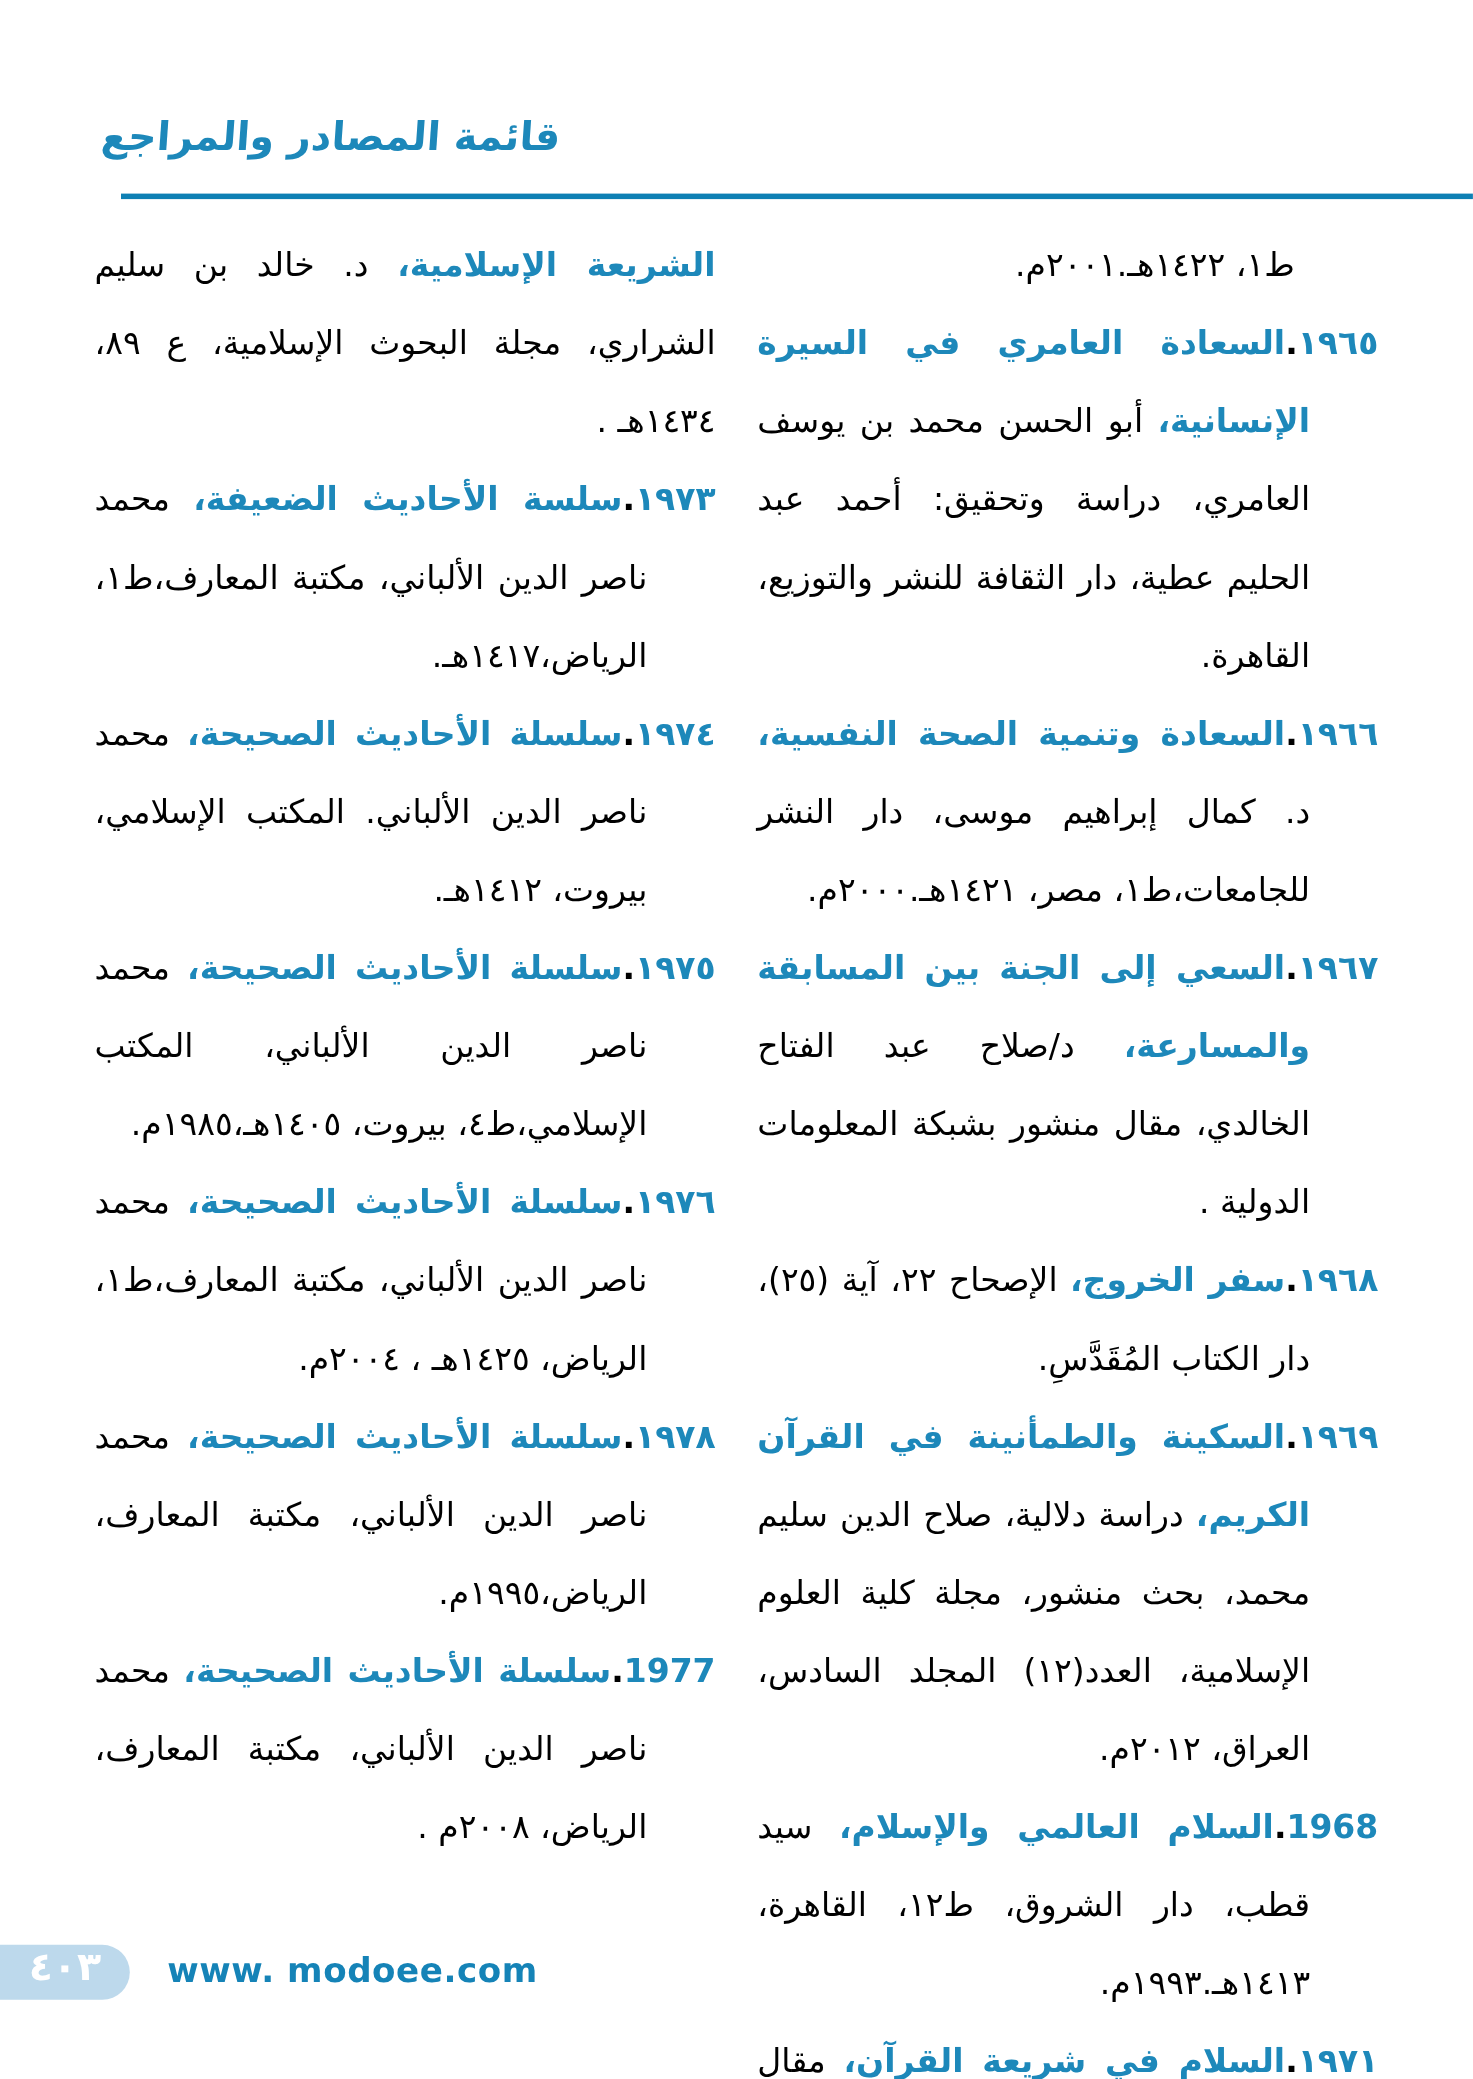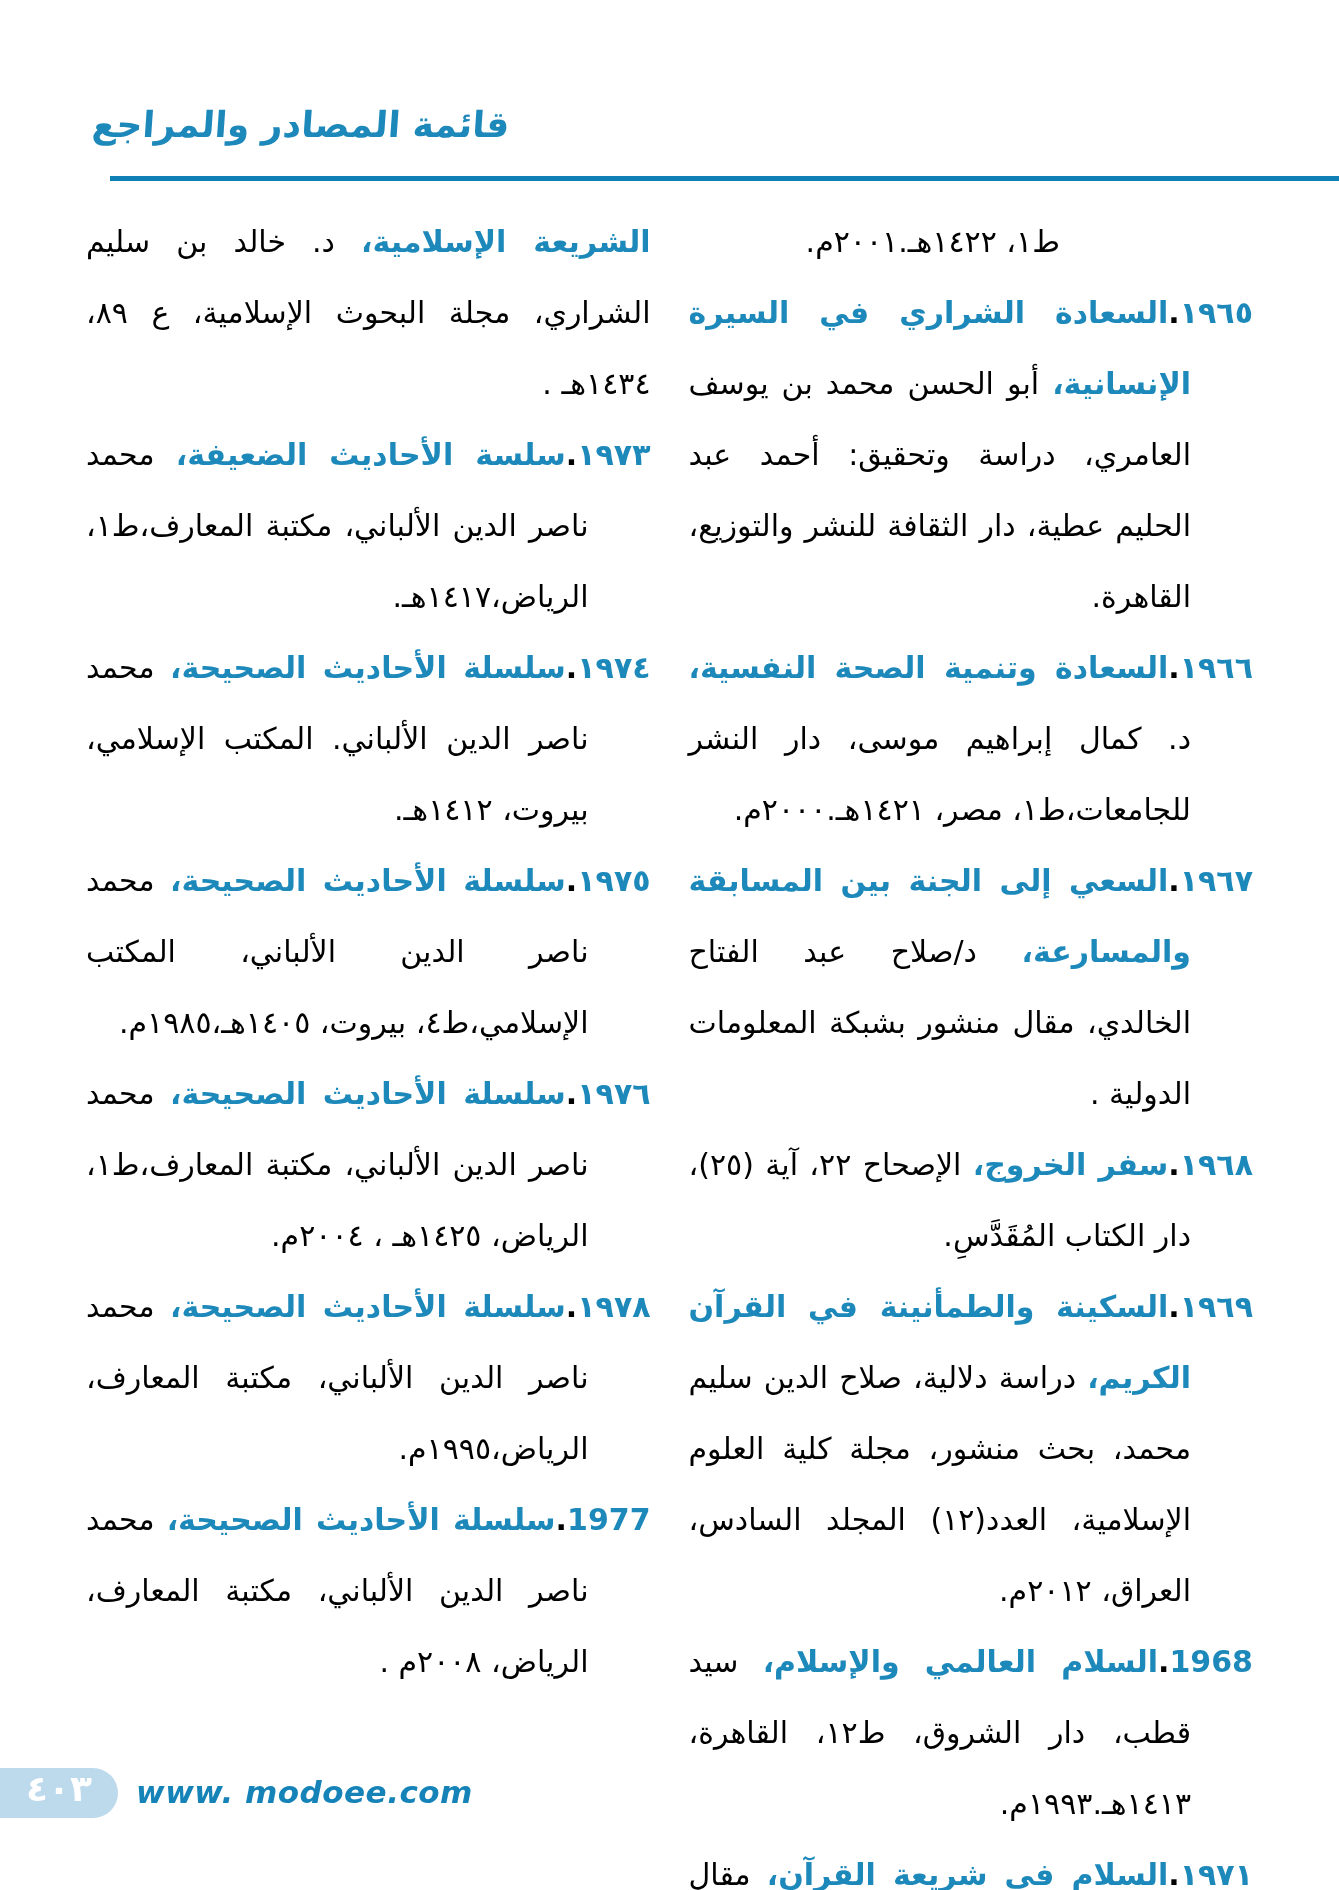--- a/index.html
+++ b/index.html
@@ -34,49 +34,49 @@
     display:flex;gap:38px;direction:rtl;
   }
   .col{
     width:calc(50% - 19px);
     font-size:30px;line-height:71px;
     text-align:justify;color:var(--body-text);
     direction:rtl;
   }
   p.entry{margin:0;padding:0 62px 0 0;text-indent:-62px;}
   p.entry.continuation{padding-right:0;text-indent:0;}
-  p.entry.tail{padding-right:76px;text-indent:0;text-align:center;}
+  p.entry.tail{padding-right:76px;text-indent:0;text-align:right;}
   .num,.title{color:var(--accent);font-weight:bold;}
   .dot{color:var(--body-text);font-weight:bold;}
   
   .badge{
     position:absolute;left:0;top:1768px;width:118px;height:50px;
     background:var(--badge-bg);border-radius:0 32px 32px 0;
     display:flex;align-items:flex-start;justify-content:center;
     color:var(--badge-text);font-size:36px;font-weight:bold;
   }
   .url{
-    position:absolute;left:136px;top:1774px;
-    color:var(--url);font-size:31px;font-weight:bold;letter-spacing:.5px;font-style:italic;
+    position:absolute;left:152px;top:1774px;
+    color:var(--url);font-size:31px;font-weight:bold;letter-spacing:.5px;
   }
 </style>
 </head>
 <body>
 
 <div class="page">
 
   <header>
     <div class="header-title">قائمة المصادر والمراجع</div>
     <div class="header-rule"></div>
   </header>
 
   <main class="columns">
     <section class="col">
         <p class="entry tail"><span class="body">ط١، ١٤٢٢هـ.٢٠٠١م.</span></p>
-        <p class="entry"><span class="num">١٩٦٥</span><span class="dot">.</span><span class="title">السعادة الشراري في السيرة الإنسانية،</span><span class="body"> أبو الحسن محمد بن يوسف العامري، دراسة وتحقيق: أحمد عبد الحليم عطية، دار الثقافة للنشر والتوزيع، القاهرة.</span></p>
+        <p class="entry"><span class="num">١٩٦٥</span><span class="dot">.</span><span class="title">السعادة العامري في السيرة الإنسانية،</span><span class="body"> أبو الحسن محمد بن يوسف العامري، دراسة وتحقيق: أحمد عبد الحليم عطية، دار الثقافة للنشر والتوزيع، القاهرة.</span></p>
         <p class="entry"><span class="num">١٩٦٦</span><span class="dot">.</span><span class="title">السعادة وتنمية الصحة النفسية،</span><span class="body"> د. كمال إبراهيم موسى، دار النشر للجامعات،ط١، مصر، ١٤٢١هـ.٢٠٠٠م.</span></p>
         <p class="entry"><span class="num">١٩٦٧</span><span class="dot">.</span><span class="title">السعي إلى الجنة بين المسابقة والمسارعة،</span><span class="body"> د/صلاح عبد الفتاح الخالدي، مقال منشور بشبكة المعلومات الدولية .</span></p>
         <p class="entry"><span class="num">١٩٦٨</span><span class="dot">.</span><span class="title">سفر الخروج،</span><span class="body"> الإصحاح ٢٢، آية (٢٥)، دار الكتاب المُقَدَّسِ.</span></p>
         <p class="entry"><span class="num">١٩٦٩</span><span class="dot">.</span><span class="title">السكينة والطمأنينة في القرآن الكريم،</span><span class="body"> دراسة دلالية، صلاح الدين سليم محمد، بحث منشور، مجلة كلية العلوم الإسلامية، العدد(١٢) المجلد السادس، العراق، ٢٠١٢م.</span></p>
         <p class="entry"><span class="num">1968</span><span class="dot">.</span><span class="title">السلام العالمي والإسلام،</span><span class="body"> سيد قطب، دار الشروق، ط١٢، القاهرة، ١٤١٣هـ.١٩٩٣م.</span></p>
         <p class="entry"><span class="num">١٩٧١</span><span class="dot">.</span><span class="title">السلام في شريعة القرآن،</span><span class="body"> مقال على موقع الدكتور يوسف القرضاوي.</span></p>
       </section>
     <section class="col">
         <p class="entry continuation"><span class="title">الشريعة الإسلامية،</span><span class="body"> د. خالد بن سليم الشراري، مجلة البحوث الإسلامية، ع ٨٩، ١٤٣٤هـ .</span></p>
         <p class="entry"><span class="num">١٩٧٣</span><span class="dot">.</span><span class="title">سلسة الأحاديث الضعيفة،</span><span class="body"> محمد ناصر الدين الألباني، مكتبة المعارف،ط١، الرياض،١٤١٧هـ.</span></p>

